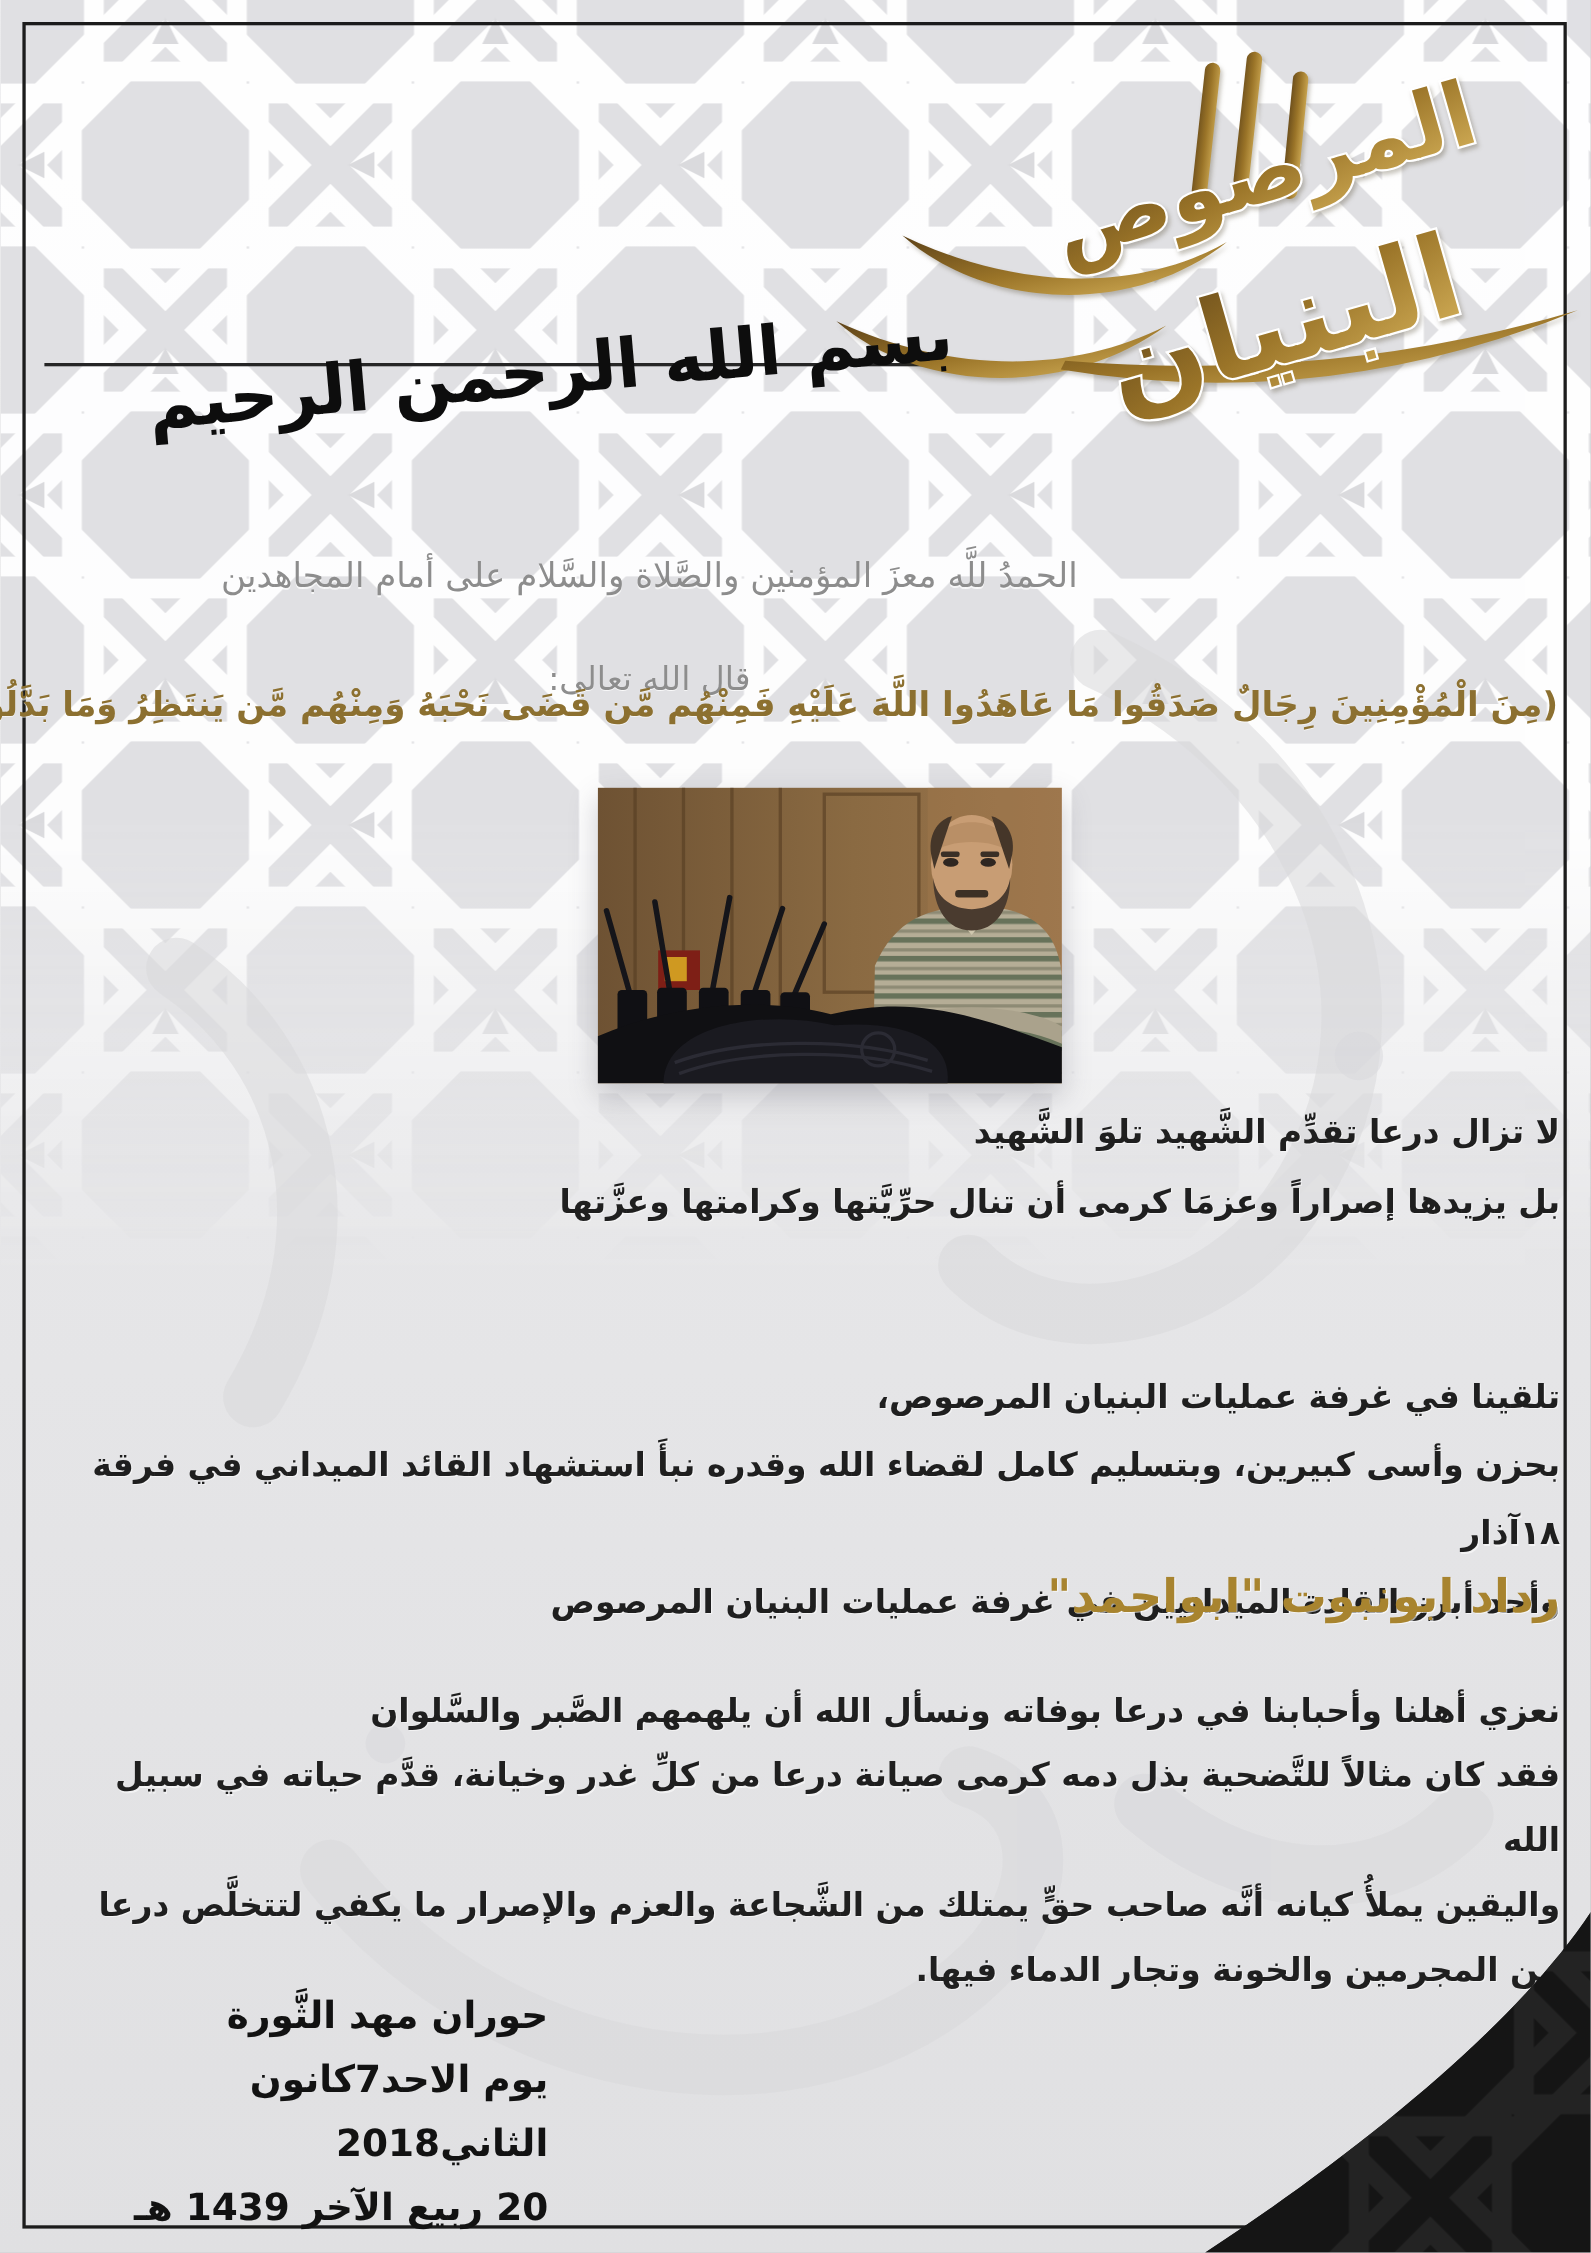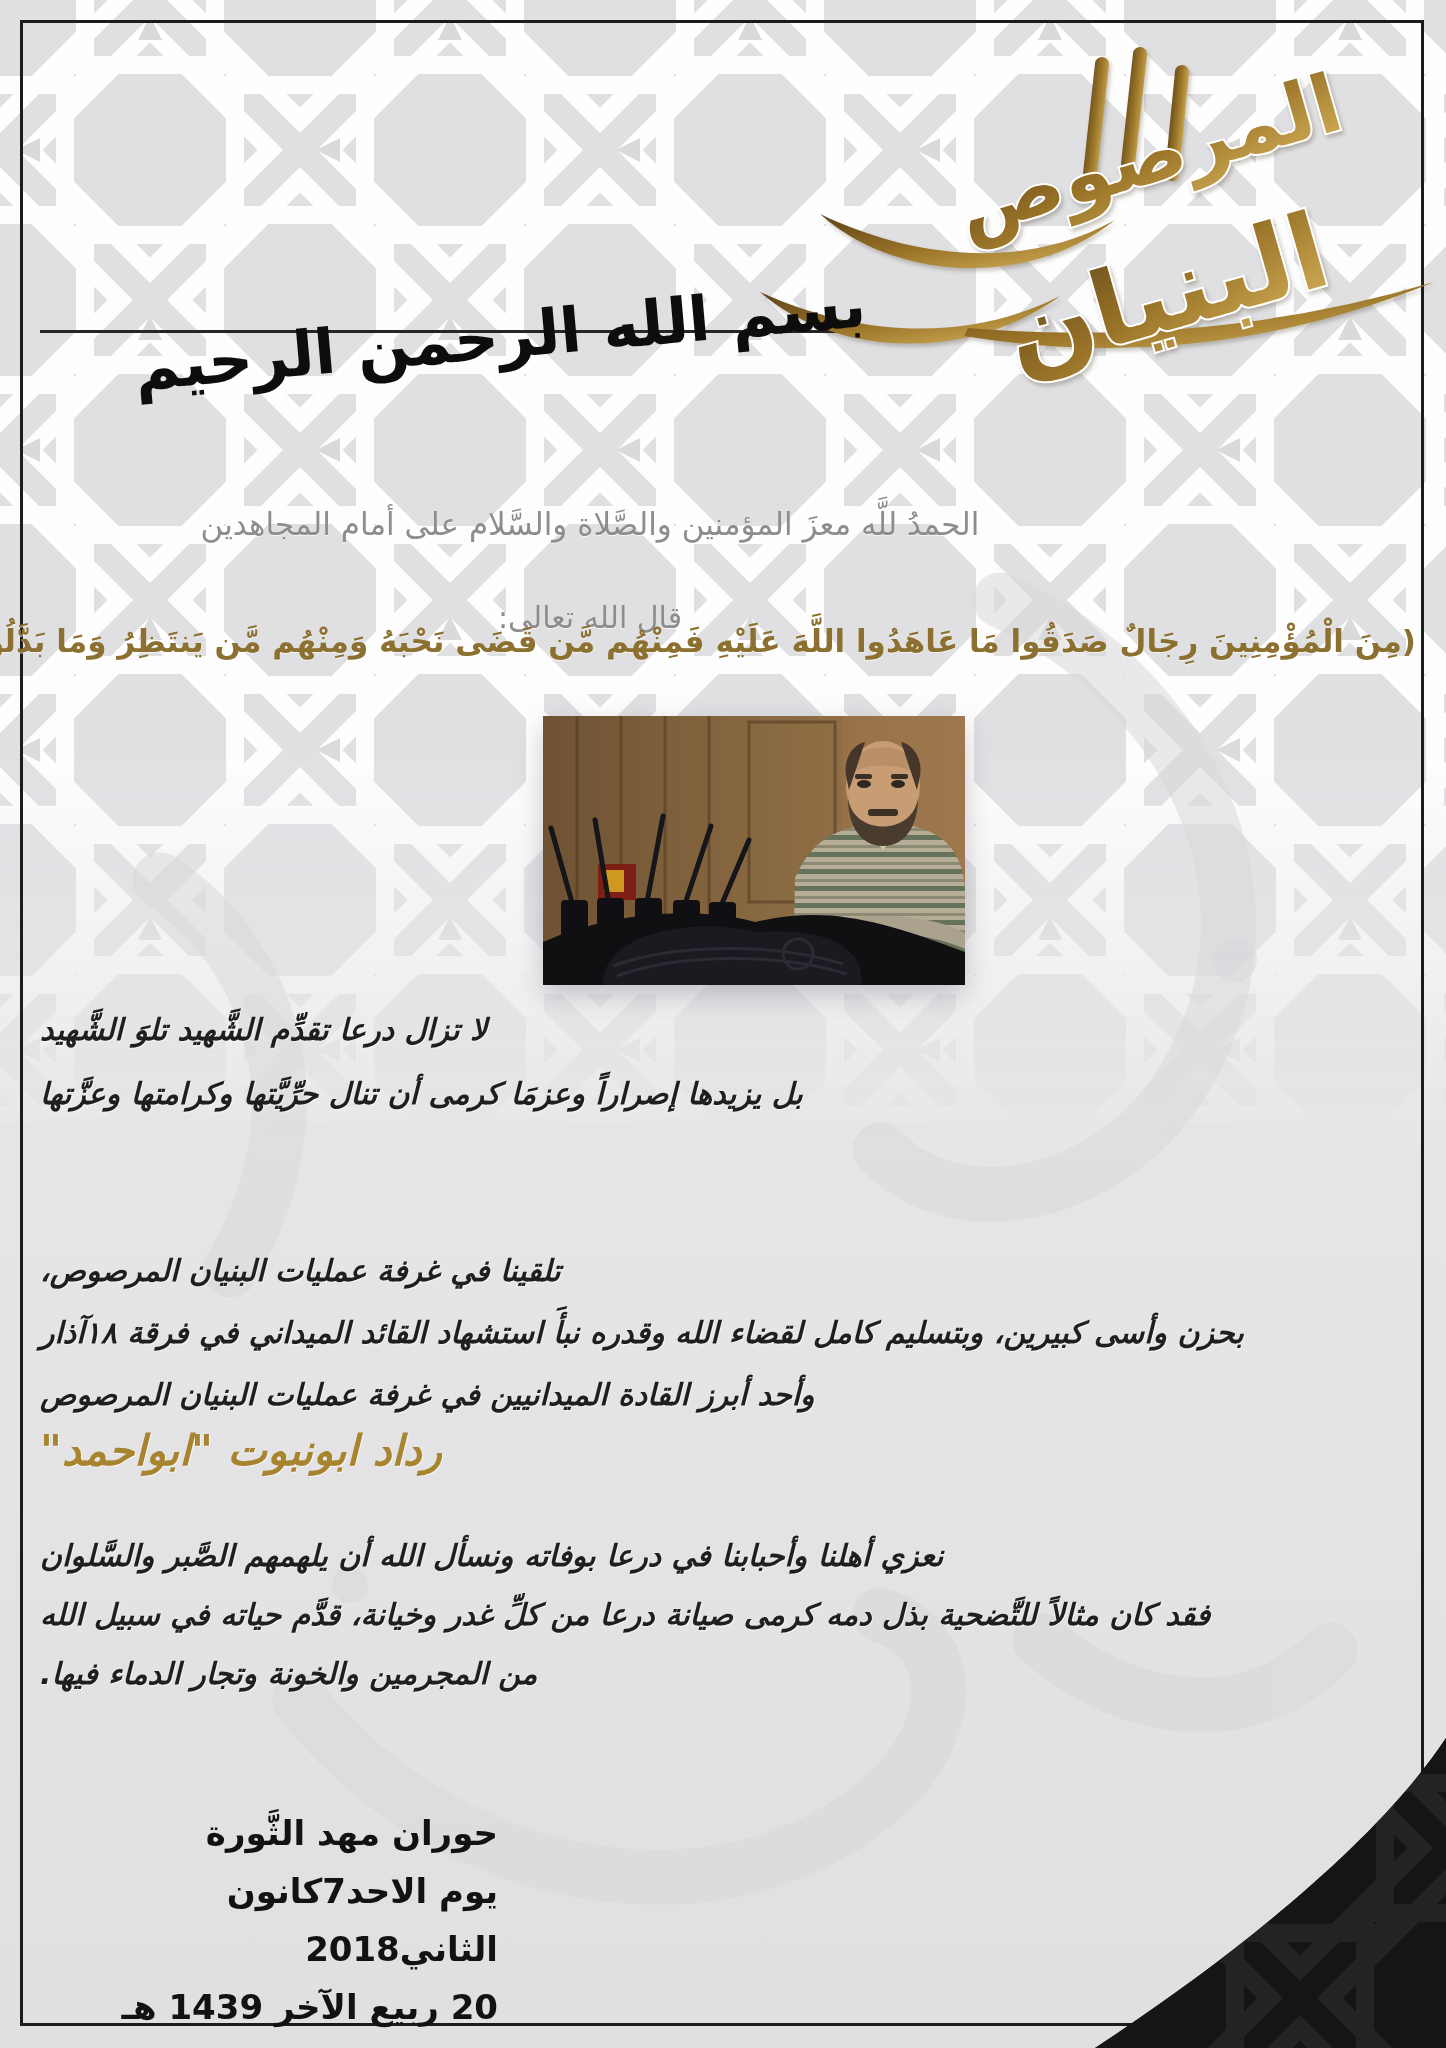--- a/index.html
+++ b/index.html
@@ -31,22 +31,22 @@
   .hamd{top:494px;font-size:31px;margin-top:12px;}
   .qala{top:556px;font-size:30px;margin-top:44px;}
   .verse{
     position:absolute;top:608px;left:30px;width:1386px;text-align:center;z-index:6;
     font-size:31px;font-weight:bold;color:#8c7030;line-height:66px;white-space:nowrap;
     text-shadow:0 1px 0 rgba(255,255,255,.6);
   }
   .photo{position:absolute;left:543px;top:716px;width:422px;height:269px;z-index:6;
          box-shadow:0 10px 24px rgba(80,80,95,.28);}
   .photo svg{display:block;}
-  .block{position:absolute;left:40px;width:1366px;text-align:left;z-index:6;color:#1f1f1f;
-    font-weight:bold;text-shadow:1px 1px 0 rgba(255,255,255,.55);font-style:italic;}
+  .block{position:absolute;left:52px;width:1366px;text-align:right;z-index:6;color:#1f1f1f;
+    font-weight:bold;text-shadow:1px 1px 0 rgba(255,255,255,.55);}
   .eulogy{top:998px;font-size:30px;line-height:64px;}
   .announce{top:1240px;font-size:30px;line-height:62px;}
   .name{top:1426px;font-size:42px;color:#a8842f;text-shadow:1px 1px 0 rgba(255,255,255,.6);}
   .condole{top:1526px;font-size:30px;line-height:59px;}
   .footerblk{
     position:absolute;left:58px;top:1804px;width:440px;text-align:right;z-index:6;
     font-size:34px;font-weight:bold;color:#121212;line-height:58px;
   }
   .corner{position:absolute;right:0;bottom:0;width:446px;height:500px;z-index:9;}
 </style>
@@ -209,20 +209,21 @@
     <div>تلقينا في غرفة عمليات البنيان المرصوص،</div>
     <div>بحزن وأسى كبيرين، وبتسليم كامل لقضاء الله وقدره نبأَ استشهاد القائد الميداني في فرقة ١٨آذار</div>
     <div>وأحد أبرز القادة الميدانيين في غرفة عمليات البنيان المرصوص</div>
   </div>
 
   <div class="block name">رداد ابونبوت "ابواحمد"</div>
 
   <div class="block condole">
     <div>نعزي أهلنا وأحبابنا في درعا بوفاته ونسأل الله أن يلهمهم الصَّبر والسَّلوان</div>
     <div>فقد كان مثالاً للتَّضحية بذل دمه كرمى صيانة درعا من كلِّ غدر وخيانة، قدَّم حياته في سبيل الله</div>
+    <div>واليقين يملأُ كيانه أنَّه صاحب حقٍّ يمتلك من الشَّجاعة والعزم والإصرار ما يكفي لتتخلَّص درعا</div>
     <div>من المجرمين والخونة وتجار الدماء فيها.</div>
   </div>
 
   <div class="footerblk">
     <div>حوران مهد الثَّورة</div>
     <div>يوم الاحد7كانون الثاني2018</div>
     <div>20 ربيع الآخر 1439 هـ</div>
   </div>
 
   <svg class="corner" viewBox="0 0 446 500">

